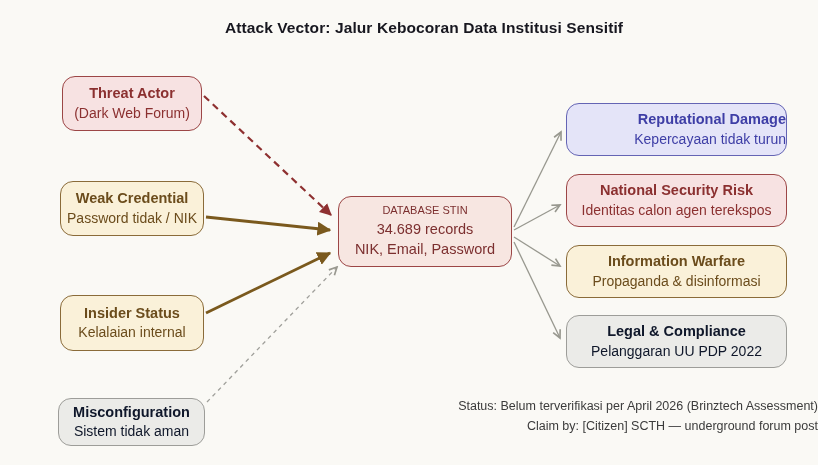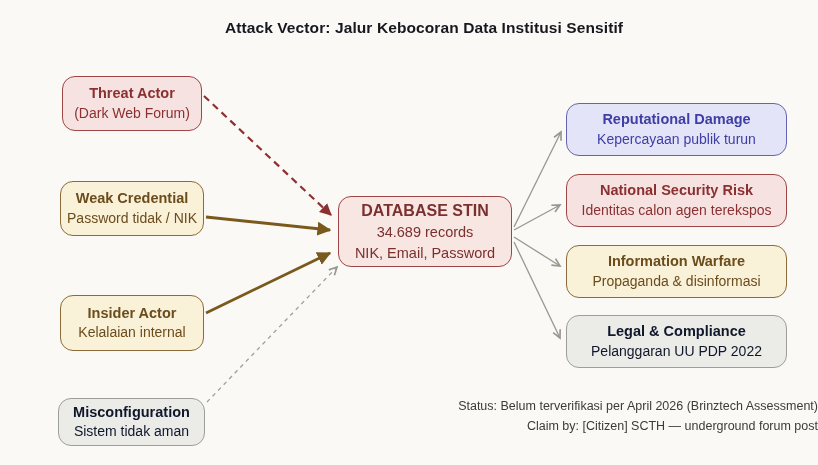--- a/index.html
+++ b/index.html
@@ -32,23 +32,23 @@
     border: 1.6px solid;
     text-align: center;
     line-height: 1.42;
     white-space: nowrap;
   }
   .node .n-title { font-size: 14.5px; font-weight: 600; }
   .node .n-sub   { font-size: 14px;   font-weight: 400; }
   .node.red      { background: #f7e2e2; border-color: #9c4646; color: #8b3030; }
   .node.tan      { background: #faf1d9; border-color: #8a6b39; color: #6b4c1c; }
   .node.grey     { background: #ebebe8; border-color: #9d9d99; color: #0f172a; }
-  .node.lavender { background: #e4e4f8; border-color: #6464b4; color: #3e3ea6; }
+  .node.lavender { background: #e4e4f8; border-color: #6464b4; color: #3e3ea6; align-items: flex-end; }
   .node.db       { background: #f7e6e1; border-color: #9c4646; color: #7c2f2f; }
-  .node.db .n-title { font-size: 16px; font-weight: 700; }
+  .node.db .n-title { font-size: 11px; font-weight: 400; }
   .node.db .n-sub   { font-size: 14.5px; }
 
   #node-threat-actor     { left: 62px;  top: 64px;  width: 140px; height: 55px; margin-top: 12px; }
   #node-weak-credential  { left: 60px;  top: 181px; width: 144px; height: 55px; }
   #node-insider-threat   { left: 60px;  top: 295px; width: 144px; height: 56px; }
   #node-misconfiguration { left: 58px;  top: 398px; width: 147px; height: 48px; }
   #node-database         { left: 338px; top: 196px; width: 174px; height: 71px; }
   #node-reputational     { left: 566px; top: 103px; width: 221px; height: 53px; }
   #node-national         { left: 566px; top: 174px; width: 221px; height: 53px; }
   #node-information      { left: 566px; top: 245px; width: 221px; height: 53px; }
@@ -98,38 +98,38 @@
     <span class="n-title">Threat Actor</span>
     <span class="n-sub">(Dark Web Forum)</span>
   </div>
 
   <div class="node tan" id="node-weak-credential">
     <span class="n-title">Weak Credential</span>
     <span class="n-sub">Password tidak / NIK</span>
   </div>
 
   <div class="node tan" id="node-insider-threat">
-    <span class="n-title">Insider Actor</span>
+    <span class="n-title">Insider Status</span>
     <span class="n-sub">Kelalaian internal</span>
   </div>
 
   <div class="node grey" id="node-misconfiguration">
     <span class="n-title">Misconfiguration</span>
     <span class="n-sub">Sistem tidak aman</span>
   </div>
 
   <div class="node db" id="node-database">
     <span class="n-title">DATABASE STIN</span>
     <span class="n-sub">34.689 records</span>
     <span class="n-sub">NIK, Email, Password</span>
   </div>
 
   <div class="node lavender" id="node-reputational">
     <span class="n-title">Reputational Damage</span>
-    <span class="n-sub">Kepercayaan publik turun</span>
+    <span class="n-sub">Kepercayaan tidak turun</span>
   </div>
 
   <div class="node red" id="node-national">
     <span class="n-title">National Security Risk</span>
     <span class="n-sub">Identitas calon agen terekspos</span>
   </div>
 
   <div class="node tan" id="node-information">
     <span class="n-title">Information Warfare</span>
     <span class="n-sub">Propaganda &amp; disinformasi</span>

